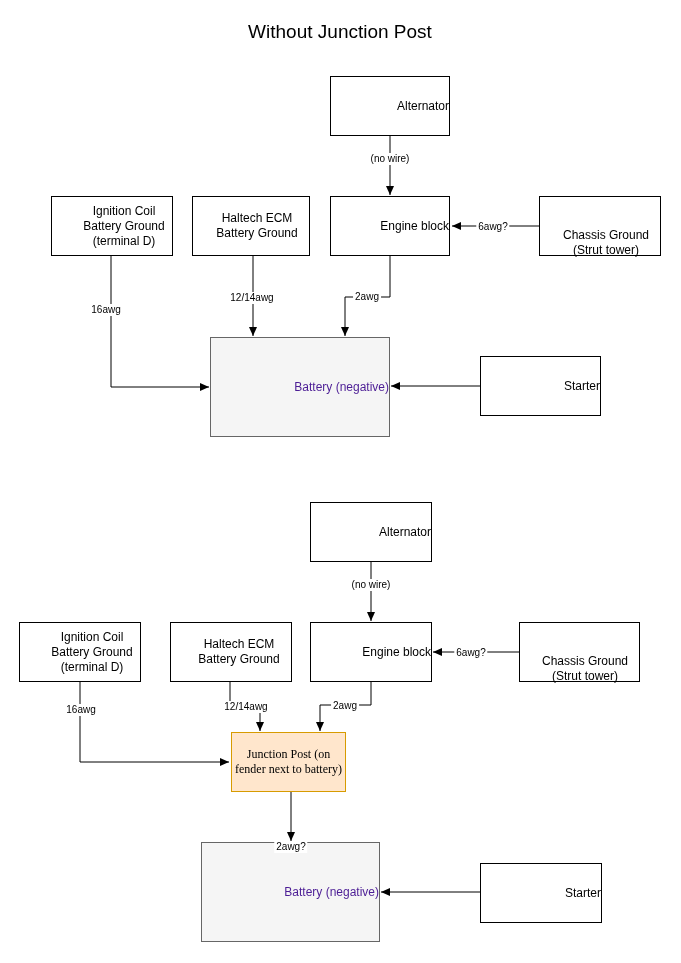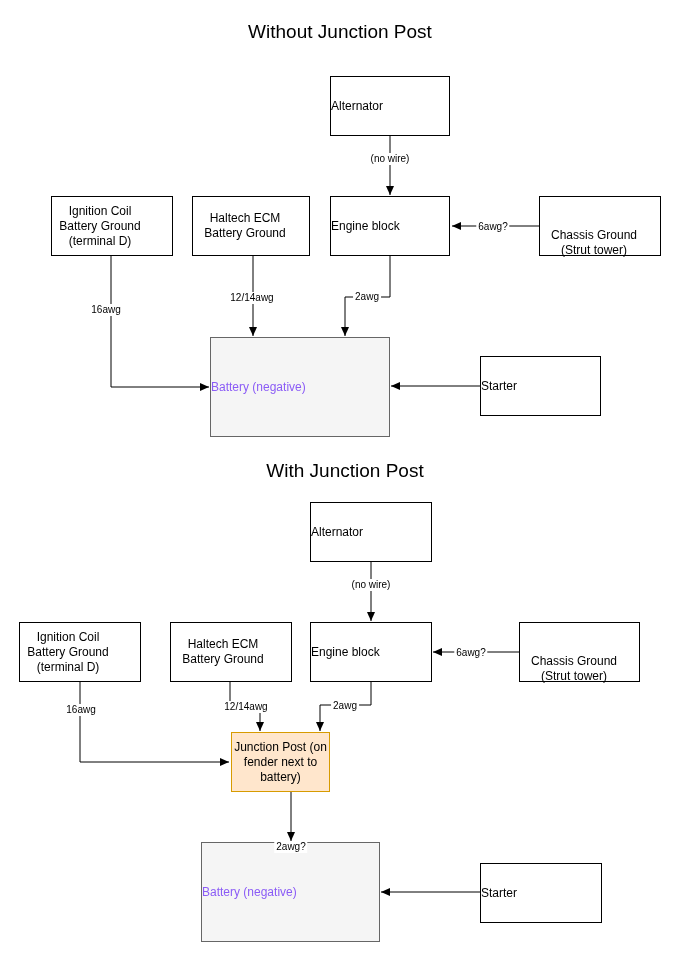--- a/index.html
+++ b/index.html
@@ -1,22 +1,22 @@
 <!DOCTYPE html>
 <html><head>
 <meta charset="utf-8">
 <style>
   html,body{margin:0;padding:0;background:#ffffff;}
   body{font-family:"Liberation Sans", sans-serif; color:#000;}
   #canvas{position:relative;width:681px;height:963px;background:#ffffff;overflow:hidden;}
   .title{position:absolute;transform:translateX(-50%);font-size:19px;white-space:nowrap;color:#000;}
   .node{position:absolute;box-sizing:border-box;border:1px solid #000000;background:#ffffff;
-        display:flex;align-items:center;justify-content:flex-start;text-align:center;
+        display:flex;align-items:center;justify-content:flex-end;text-align:center;
         font-size:12px;line-height:1.25;}
-  .node.gray{background:#f5f5f5;border-color:#666666;color:#8b5cf6;}
+  .node.gray{background:#f5f5f5;border-color:#666666;color:#4c1d95;}
   .node.orange{background:#ffe6cc;border-color:#d79b00;color:#000;}
   .lbl{display:block;}
   .w96{width:96px;}
   .w104{width:104px;}
   .w108{width:108px;margin-top:33px;}
   .w124{width:124px;}
   .wire-label{position:absolute;transform:translate(-50%,-50%);background:#ffffff;
               padding:0 2px;font-size:10px;white-space:nowrap;line-height:1.2;}
   svg.wires{position:absolute;left:0;top:0;pointer-events:none;}
   svg.wires polyline, svg.wires line{stroke:#000;stroke-width:1;fill:none;}
@@ -78,21 +78,20 @@
   <div class="node" style="left:480px;top:356px;width:121px;height:60px;">
     <span class="lbl">Starter</span>
   </div>
 
   <div class="wire-label" style="left:390px;top:159px;">(no wire)</div>
   <div class="wire-label" style="left:493px;top:227px;">6awg?</div>
   <div class="wire-label" style="left:106px;top:310px;">16awg</div>
   <div class="wire-label" style="left:252px;top:298px;">12/14awg</div>
   <div class="wire-label" style="left:367px;top:297px;">2awg</div>
 
-  <div class="title" style="left:345px;top:460px;">With Junction Post</div>
 
   <div class="node" style="left:310px;top:502px;width:122px;height:60px;">
     <span class="lbl">Alternator</span>
   </div>
 
   <div class="node" style="left:19px;top:622px;width:122px;height:60px;">
     <span class="lbl w96">Ignition Coil Battery Ground (terminal D)</span>
   </div>
 
   <div class="node" style="left:170px;top:622px;width:122px;height:60px;">
@@ -100,21 +99,21 @@
   </div>
 
   <div class="node" style="left:310px;top:622px;width:122px;height:60px;">
     <span class="lbl">Engine block</span>
   </div>
 
   <div class="node" style="left:519px;top:622px;width:121px;height:60px;">
     <span class="lbl w108">Chassis Ground (Strut tower)</span>
   </div>
 
-  <div class="node orange" style="left:231px;top:732px;width:99px;height:60px;">
+  <div class="node orange" style="left:231px;top:732px;width:115px;height:60px;font-family:Liberation Serif, serif;">
     <span class="lbl w124">Junction Post (on fender next to battery)</span>
   </div>
 
   <div class="node gray" style="left:201px;top:842px;width:179px;height:100px;">
     <span class="lbl">Battery (negative)</span>
   </div>
 
   <div class="node" style="left:480px;top:863px;width:122px;height:60px;">
     <span class="lbl">Starter</span>
   </div>

